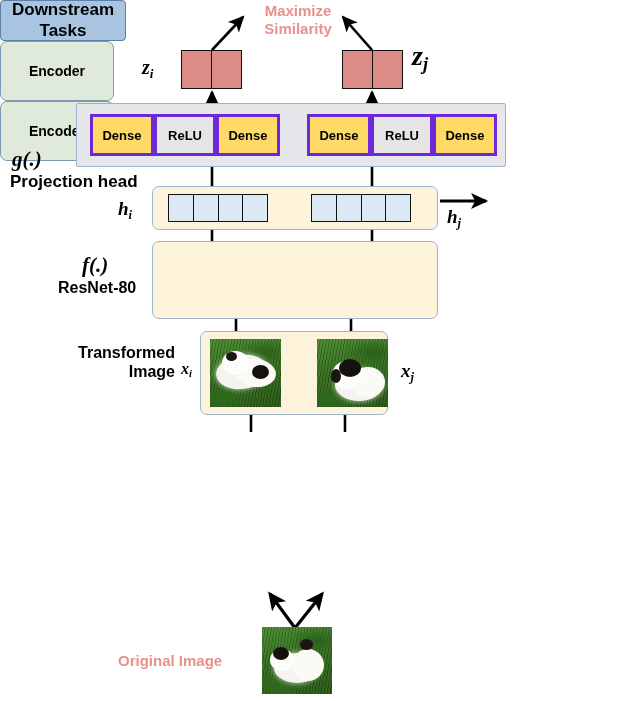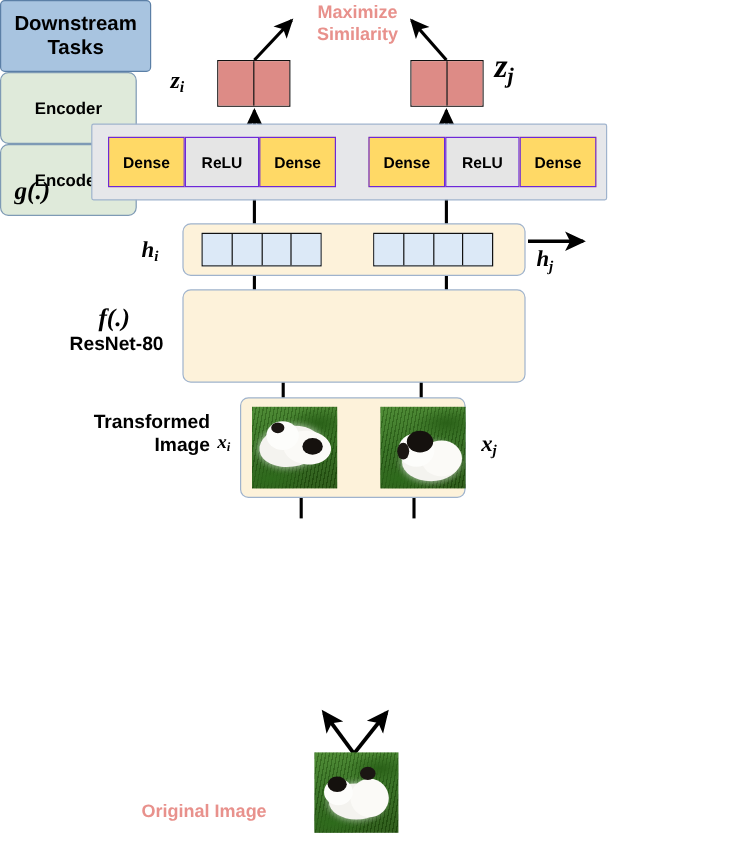--- a/index.html
+++ b/index.html
@@ -51,21 +51,21 @@
     border: 1px solid #9fb3cd;
     border-radius: 2px;
   }
   .dense-row {
     position: absolute;
     display: flex;
     box-sizing: border-box;
   }
   .cell {
     box-sizing: border-box;
-    border: 1px solid #6d28d9;
+    border: 3px solid #6d28d9;
     display: flex;
     align-items: center;
     justify-content: center;
     font-family: "Liberation Sans", sans-serif;
     font-weight: bold;
     font-size: 13px;
     color: #000;
   }
   .cell-dense { background: #ffd966; }
   .cell-relu  { background: #e5e5e5; }
@@ -261,20 +261,21 @@
     <div class="cell cell-dense" style="width:64px;">Dense</div>
   </div>
 
   <div class="dense-row" style="left:307px; top:114px; width:190px; height:42px;">
     <div class="cell cell-dense" style="width:64px;">Dense</div>
     <div class="cell cell-relu" style="width:62px;">ReLU</div>
     <div class="cell cell-dense" style="width:64px;">Dense</div>
   </div>
 
   <div class="math" style="left:12px; top:147px; font-size:21px;">g(.)</div>
+  <div class="lbl" style="left:10px; top:172px; font-size:17px;">Projection head</div>
 
   <div class="box beige-band" style="left:152px; top:186px; width:286px; height:44px;"></div>
 
   <div class="math" style="left:118px; top:198px; font-size:19px;">
     <span>h</span><span class="sub">i</span>
   </div>
 
   <div class="hvec" style="left:168px; top:194px; width:100px; height:28px;">
     <div class="hcell"></div>
     <div class="hcell"></div>
@@ -286,21 +287,21 @@
     <div class="hcell"></div>
     <div class="hcell"></div>
     <div class="hcell"></div>
     <div class="hcell"></div>
   </div>
 
   <div class="math" style="left:447px; top:206px; font-size:19px;">
     <span>h</span><span class="sub">j</span>
   </div>
 
-  <div class="downstream-box" style="left:490px; top:183px; width:126px; height:60px;">Downstream
+  <div class="downstream-box" style="left:490px; top:183px; width:126px; height:41px;">Downstream
 Tasks</div>
 
   <div class="box beige-band" style="left:152px; top:241px; width:286px; height:78px;"></div>
 
   <div class="math" style="left:82px; top:253px; font-size:21px;">f(.)</div>
   <div class="lbl" style="left:58px; top:279px; font-size:16px;">ResNet-80</div>
 
   <div class="encoder-box" style="left:165px; top:251px; width:114px; height:60px;">Encoder</div>
   <div class="encoder-box" style="left:310px; top:251px; width:114px; height:60px;">Encoder</div>
 
@@ -327,21 +328,21 @@
     <div class="dog-head" style="left:15px; top:22px; width:30px; height:28px;"></div>
     <div class="dog-patch" style="left:22px; top:20px; width:22px; height:18px;"></div>
     <div class="dog-patch2" style="left:14px; top:30px; width:10px; height:14px;"></div>
   </div>
 
   <div class="math" style="left:401px; top:360px; font-size:19px;">
     <span>x</span><span class="sub">j</span>
   </div>
 
 
-  <div class="lbl lbl-pink" style="left:118px; top:668px; font-size:15px;text-align:right;">Original Image</div>
+  <div class="lbl lbl-pink" style="left:118px; top:652px; font-size:15px;text-align:right;">Original Image</div>
 
   <div class="photo" style="left:262px; top:627px; width:70px; height:67px;">
     <div class="dog-body" style="left:12px; top:26px; width:46px; height:30px;"></div>
     <div class="dog-body2" style="left:30px; top:22px; width:32px; height:32px;"></div>
     <div class="dog-head" style="left:8px; top:22px; width:24px; height:22px;"></div>
     <div class="dog-patch" style="left:11px; top:20px; width:16px; height:13px;"></div>
     <div class="dog-patch2" style="left:38px; top:12px; width:13px; height:11px;"></div>
   </div>
 
 </div>

